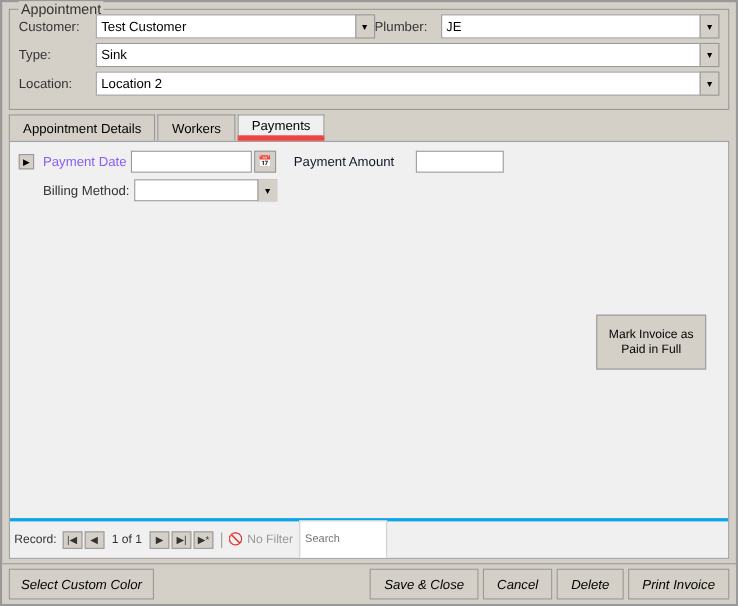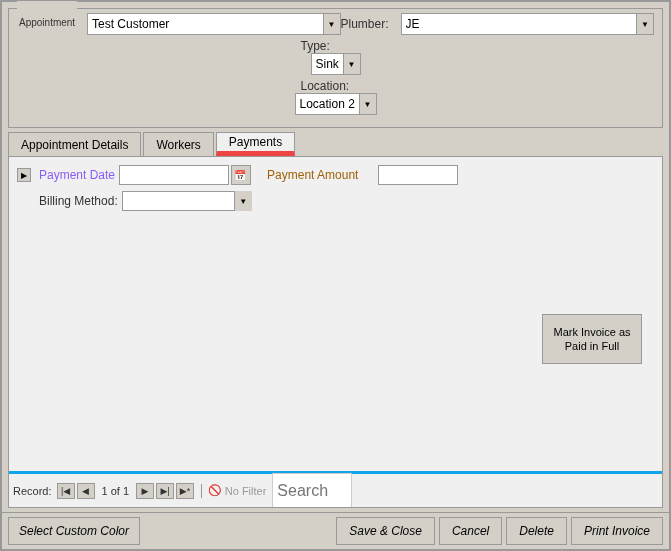--- a/index.html
+++ b/index.html
@@ -27,30 +27,29 @@
       margin: 6px 6px 4px 6px;
       padding: 4px 8px 8px 8px;
       background: #d4d0c8;
       position: relative;
     }
     .group-label {
       position: absolute;
       top: -8px;
       left: 8px;
       background: #d4d0c8;
-      padding: 16px 2px;
-      font-size: 10px;
+      padding: 0 2px;
+      font-size: 13px;
       color: #333;
     }
 
     .form-row {
       display: flex;
       align-items: center;
       margin-bottom: 4px;
-      flex-direction: column;
     }
     .form-label {
       width: 70px;
       font-weight: normal;
       color: #333;
       font-size: 12px;
     }
     .select-wrapper {
       flex: 1;
       position: relative;
@@ -179,21 +178,21 @@
       background: #d4d0c8;
       display: flex;
       align-items: center;
       justify-content: center;
       cursor: pointer;
       font-size: 10px;
       margin-left: 2px;
     }
     .payment-amount-label {
       font-size: 12px;
-      color: #a16207;
+      color: #0f172a;
       margin-left: 16px;
       margin-right: 20px;
       text-align: center;
     }
     .payment-amount-input {
       width: 80px;
       height: 20px;
       border: 1px solid #999;
       background: white;
       padding: 2px 4px;
@@ -303,21 +302,21 @@
       display: flex;
       align-items: center;
       gap: 3px;
       color: #999;
     }
     .search-input {
       height: 16px;
       border: 1px solid #ccc;
       background: white;
       padding: 17px 4px;
-      font-size: 16px;
+      font-size: 10px;
       width: 80px;
       margin-left: 6px;
     }
 
     
     .bottom-toolbar {
       display: flex;
       padding: 4px 6px;
       gap: 4px;
       background: #d4d0c8;

